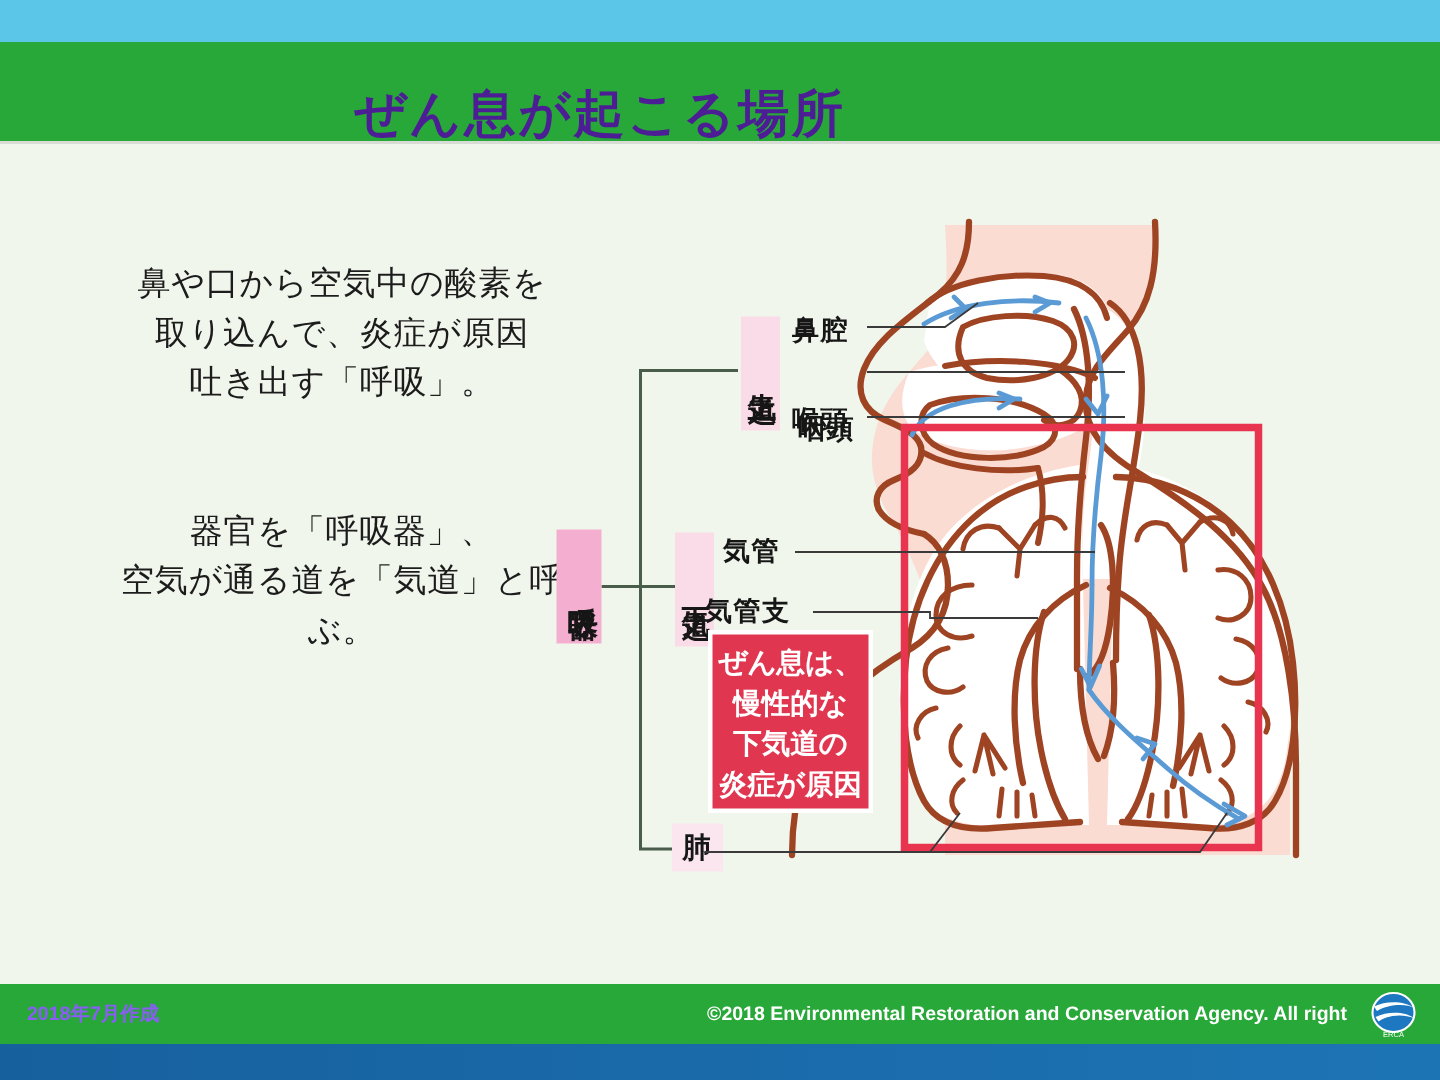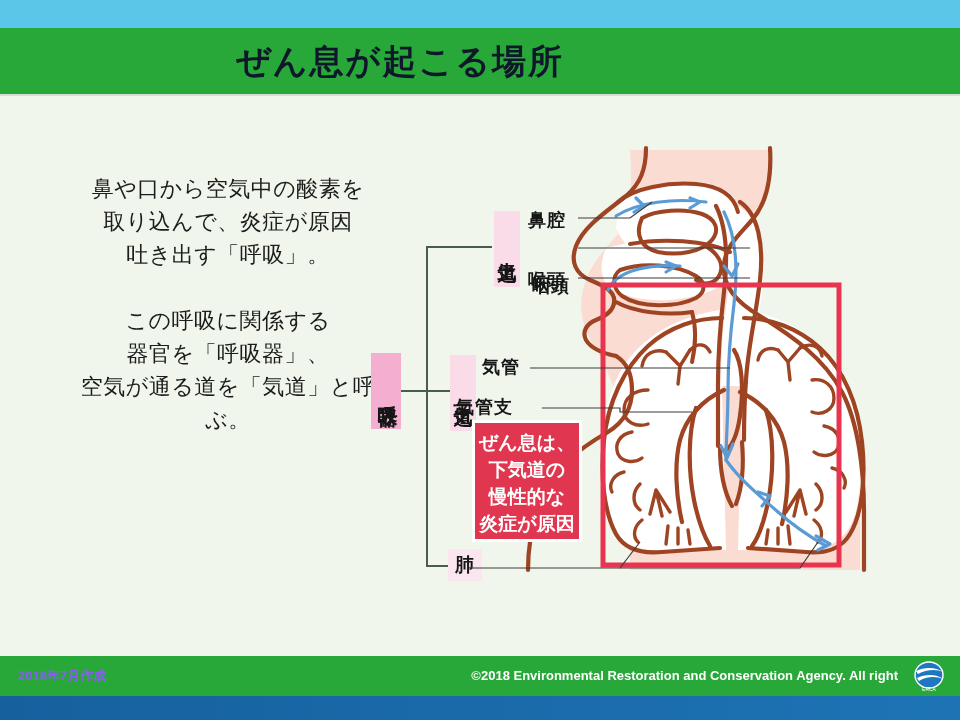--- a/index.html
+++ b/index.html
@@ -26,25 +26,25 @@
     background: #5cc6e8;
   }
   .title-band {
     position: absolute;
     left: 0; top: 28px;
     width: 960px; height: 66px;
     background: #27a838;
   }
   .title-band .title-text {
     position: absolute;
-    left: 0; top: 0;
+    left: 0; top: 15px;
     width: 800px; height: 66px;
     line-height: 66px;
     text-align: center;
-    color: #0f172a;
+    color: #4c1d95;
     font-size: 34px;
     font-weight: bold;
     letter-spacing: 2px;
   }
   .band-shadow {
     position: absolute;
     left: 0; top: 94px;
     width: 960px; height: 2px;
     background: rgba(0,0,0,0.10);
   }
@@ -199,21 +199,21 @@
 
   <div class="canvas"></div>
 
   <div class="lead-text">
     <p class="para">
       <span>鼻や口から空気中の酸素を</span><br>
       <span>取り込んで、炎症が原因</span><br>
       <span>吐き出す「呼吸」。</span>
     </p>
     <p class="para">
-      <span>この呼吸に関係する</span><br>
+      <br>
       <span>器官を「呼吸器」、</span><br>
       <span>空気が通る道を「気道」と呼ぶ。</span>
     </p>
   </div>
 
   <div class="figure-wrap">
     <svg width="440" height="440" viewBox="0 0 440 440" xmlns="http://www.w3.org/2000/svg">
 
       <g>
         <path d="M110 10 H250
@@ -377,42 +377,42 @@
   <div class="vlabel respiratory">呼吸器</div>
   <div class="vlabel upper">上気道</div>
   <div class="vlabel lower">下気道</div>
   <div class="hlabel lung">肺</div>
 
   <div class="hlabel" style="left:528px; top:208px;">鼻腔</div>
   <div class="hlabel" style="left:532px; top:238px;margin-top:36px;">咽頭</div>
   <div class="hlabel" style="left:528px; top:268px;">喉頭</div>
 
   <div class="hlabel" style="left:482px; top:355px;">気管</div>
-  <div class="hlabel" style="left:456px; top:395px;">気管支</div>
+  <div class="hlabel" style="left:470px; top:395px;">気管支</div>
 
   <svg style="position:absolute;left:430px;top:150px;width:420px;height:430px;pointer-events:none;" viewBox="0 0 420 430">
 
     <path d="M148 68 L200 68 L222 52" fill="none" stroke="#3a3a3a" stroke-width="1.2"></path>
 
     <path d="M148 98 L320 98" fill="none" stroke="#3a3a3a" stroke-width="1.2"></path>
 
     <path d="M148 128 L320 128" fill="none" stroke="#3a3a3a" stroke-width="1.2"></path>
 
     <path d="M100 218 L300 218" fill="none" stroke="#3a3a3a" stroke-width="1.2"></path>
 
     <path d="M112 258 L190 258 L190 262 L262 262" fill="none" stroke="#3a3a3a" stroke-width="1.2"></path>
 
     <path d="M40 418 L190 418 L210 392" fill="none" stroke="#3a3a3a" stroke-width="1.2"></path>
     <path d="M190 418 L370 418 L388 392" fill="none" stroke="#3a3a3a" stroke-width="1.2"></path>
   </svg>
 
   <div class="callout">
     <div>ぜん息は、</div>
+    <div>慢性的な</div>
     <div>下気道の</div>
-    <div>慢性的な</div>
     <div>炎症が原因</div>
   </div>
 
   <div class="footer-band"></div>
   <div class="footer-left">2018年7月作成</div>
   <div class="footer-right">©2018 Environmental Restoration and Conservation Agency. All right</div>
   <svg class="footer-logo" viewBox="0 0 46 34">
     <ellipse cx="23" cy="16" rx="14" ry="13" fill="#ffffff"></ellipse>
     <path d="M23 3 C31 3 37 9 37 16 C37 23 31 29 23 29 C15 29 9 23 9 16 C9 9 15 3 23 3 Z" fill="#1d78c1"></path>
     <path d="M10 12 C18 8 30 8 37 13 C32 10 20 10 12 15 Z" fill="#ffffff"></path>

